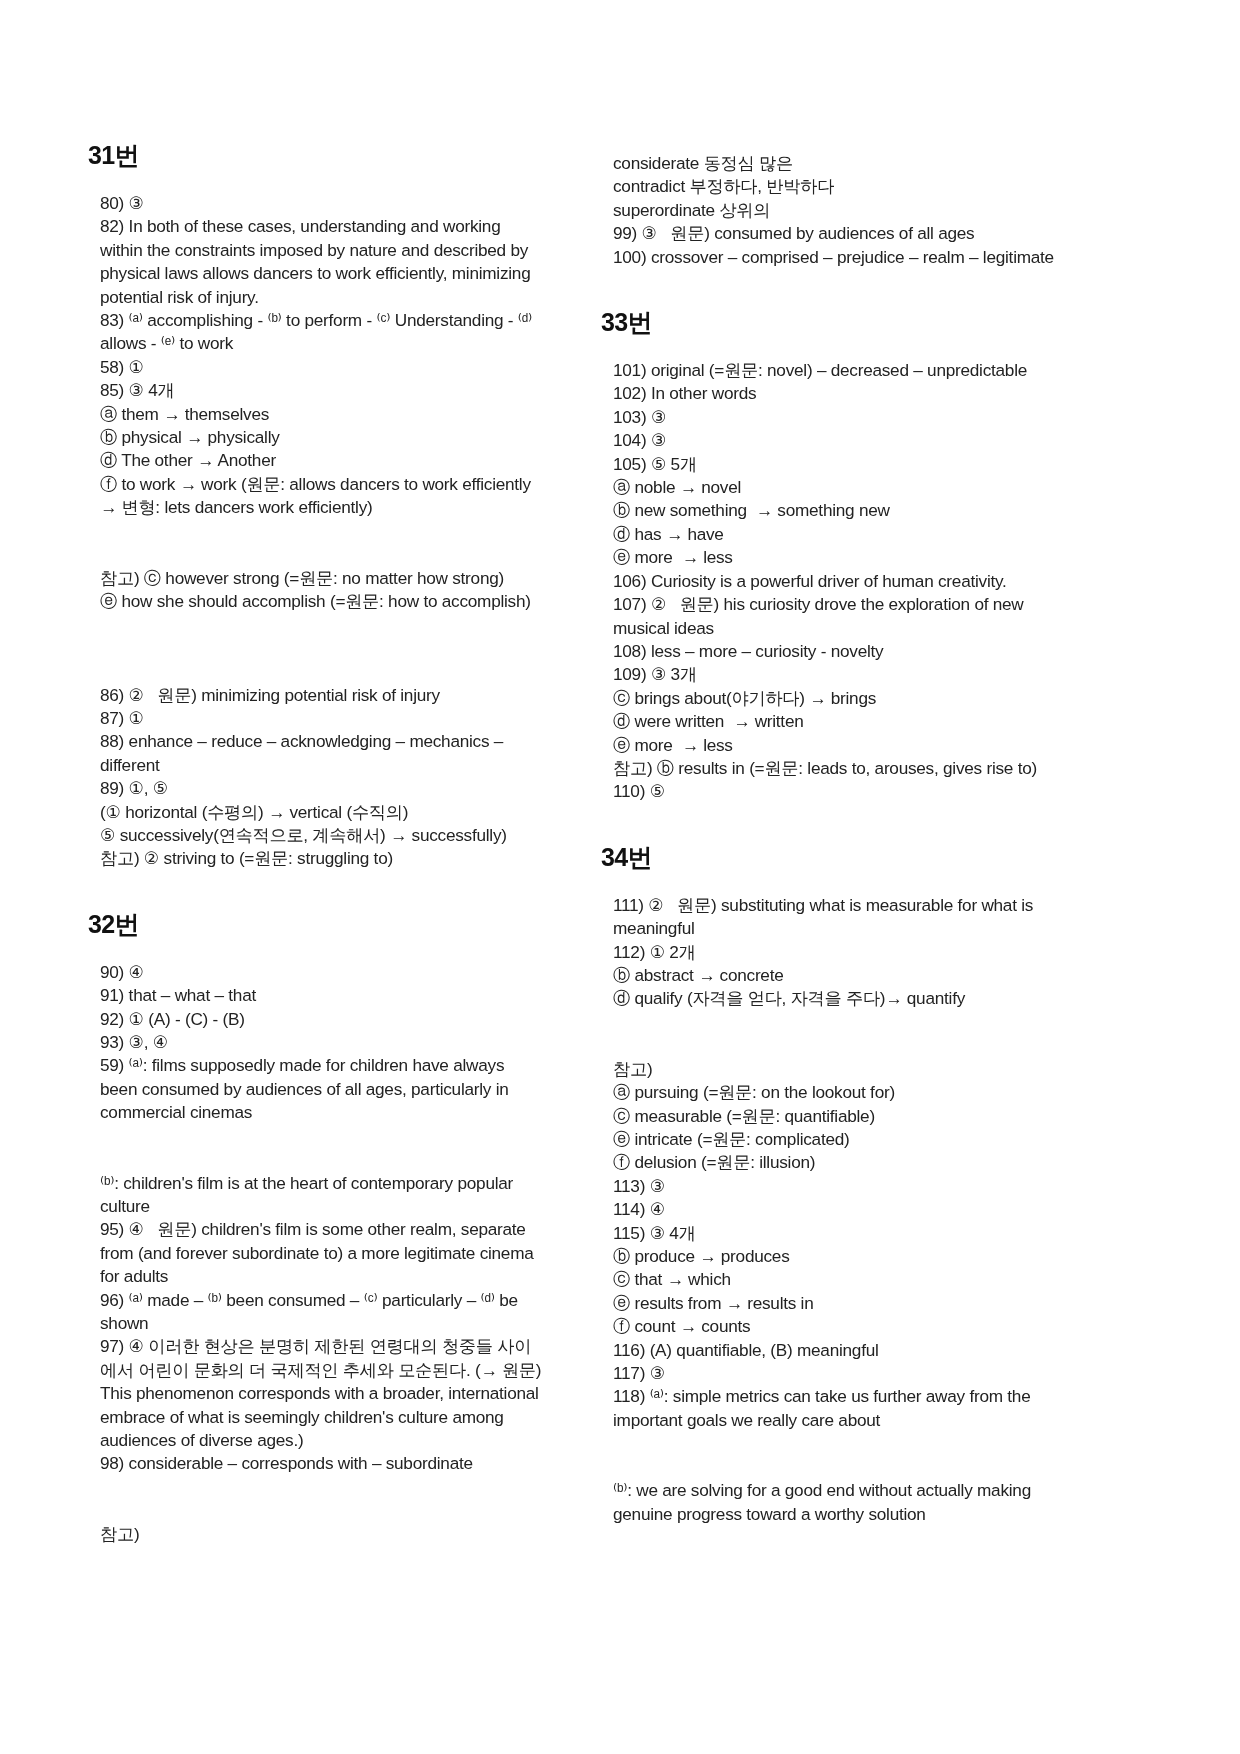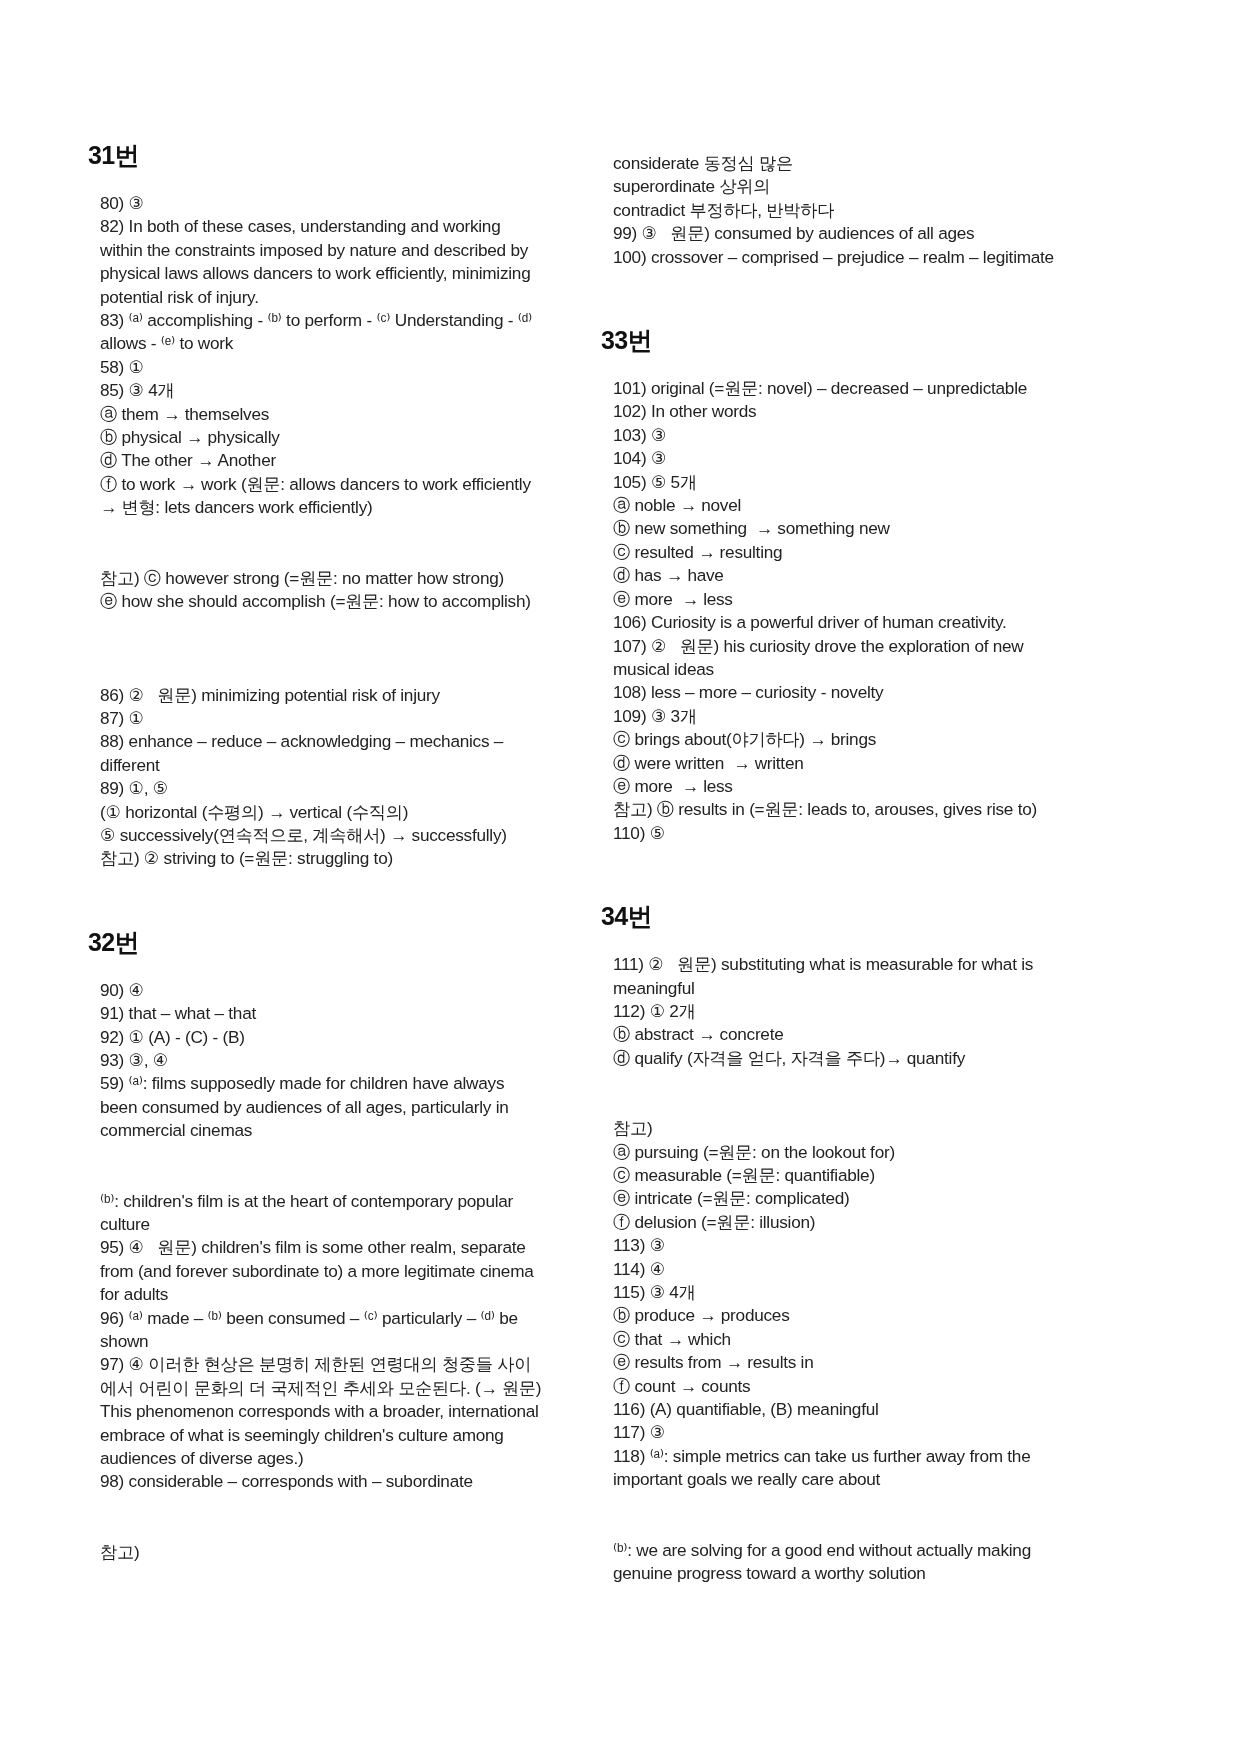--- a/index.html
+++ b/index.html
@@ -34,21 +34,21 @@
   }
   h2.section-heading {
     font-size: 25px;
     font-weight: 700;
     letter-spacing: -0.6px;
     margin: 0 0 22px 0;
     line-height: 1.2;
     color: #111111;
   }
   .column .block + h2.section-heading {
-    margin-top: 56px;
+    margin-top: 38px;
   }
   .block {
     margin: 12px;
   }
   .line {
     font-size: 17.2px;
     line-height: 23.4px;
     letter-spacing: -0.25px;
     color: #222222;
     word-wrap: break-word;
@@ -111,35 +111,34 @@
           <div class="line">98) considerable – corresponds with – subordinate</div>
         </div>
         <div class="gap"></div>
         <div class="block">
           <div class="line">참고)</div>
         </div>
       </div>
     <div class="column" id="col-right">
         <div class="block">
           <div class="line">considerate 동정심 많은</div>
+          <div class="line">contradict 부정하다, 반박하다</div>
           <div class="line">superordinate 상위의</div>
-          <div class="line">contradict 부정하다, 반박하다</div>
           <div class="line">99) ③   원문) consumed by audiences of all ages</div>
           <div class="line">100) crossover – comprised – prejudice – realm – legitimate</div>
         </div>
         <h2 class="section-heading">33번</h2>
         <div class="block">
           <div class="line">101) original (=원문: novel) – decreased – unpredictable</div>
           <div class="line">102) In other words</div>
           <div class="line">103) ③</div>
           <div class="line">104) ③</div>
           <div class="line">105) ⑤ 5개</div>
           <div class="line">ⓐ noble → novel</div>
           <div class="line">ⓑ new something  → something new</div>
-          <div class="line">ⓒ resulted → resulting</div>
           <div class="line">ⓓ has → have</div>
           <div class="line">ⓔ more  → less</div>
           <div class="line">106) Curiosity is a powerful driver of human creativity.</div>
           <div class="line">107) ②   원문) his curiosity drove the exploration of new musical ideas</div>
           <div class="line">108) less – more – curiosity - novelty</div>
           <div class="line">109) ③ 3개</div>
           <div class="line">ⓒ brings about(야기하다) → brings</div>
           <div class="line">ⓓ were written  → written</div>
           <div class="line">ⓔ more  → less</div>
           <div class="line">참고) ⓑ results in (=원문: leads to, arouses, gives rise to)</div>

